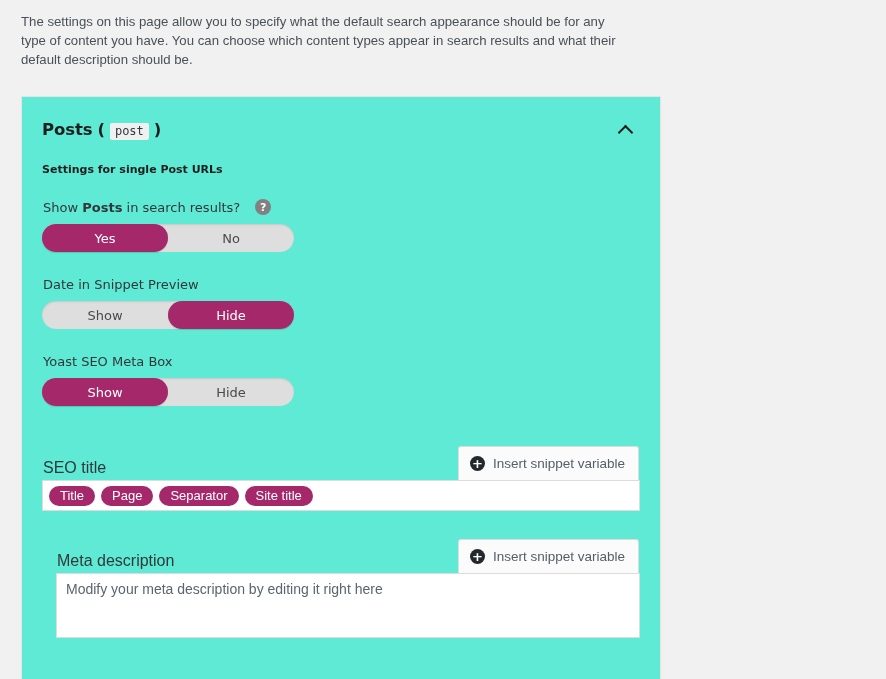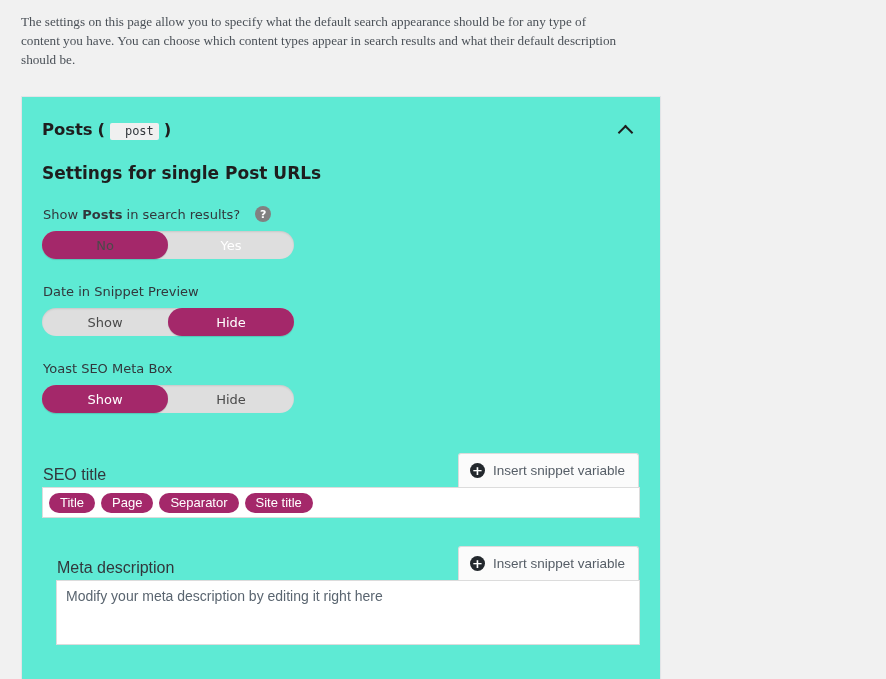--- a/index.html
+++ b/index.html
@@ -17,21 +17,21 @@
     overflow: hidden;
     position: relative;
   }
 
   
   .intro {
     position: absolute;
     left: 21px;
     top: 12px;
     width: 600px;
-    font-family: Liberation Serif, serif;
+    font-family: Liberation Sans, sans-serif;
     font-size: 13.2px;
     line-height: 19px;
     color: #4a5057;
   }
 
   
   .card {
     position: absolute;
     left: 21px;
     top: 96px;
@@ -65,21 +65,21 @@
     display: flex;
     align-items: baseline;
     gap: 5px;
   }
   .code-chip {
     font-family: "DejaVu Sans Mono", monospace;
     font-size: 12px;
     font-weight: normal;
     background: #f0f0f0;
     color: #32373c;
-    padding: 1px 5px 2px 15px;
+    padding: 1px 5px 2px 5px;
     border-radius: 2px;
     letter-spacing: 0;
   }
   .paren {
     font-family: "DejaVu Sans", sans-serif;
     font-weight: bold;
     font-size: 16.5px;
   }
   .collapse-btn {
     width: 26px;
@@ -98,21 +98,21 @@
     width: 11px;
     height: 11px;
     border-left: 2px solid #1e1e1e;
     border-top: 2px solid #1e1e1e;
     transform: rotate(45deg);
     margin-top: 4px;
   }
 
   .subtitle {
     font-family: "DejaVu Sans", sans-serif;
-    font-size: 17px;
+    font-size: 11px;
     font-weight: bold;
     color: #1e1e1e;
     margin: 20px 0 0 0;
   }
 
   
   .field-label {
     font-family: "DejaVu Sans", sans-serif;
     font-size: 13px;
     color: #32373c;
@@ -295,22 +295,22 @@
       <span>
         <span>Show</span>
         <b>Posts</b>
         <span>in search results?</span>
       </span>
       <span class="help-icon">?</span>
     </div>
 
     <div class="toggle">
       <span class="toggle-knob"></span>
+      <span class="toggle-opt active">Yes</span>
       <span class="toggle-opt">No</span>
-      <span class="toggle-opt active">Yes</span>
     </div>
 
     <div class="plain-label">Date in Snippet Preview</div>
     <div class="toggle">
       <span class="toggle-knob right"></span>
       <span class="toggle-opt">Show</span>
       <span class="toggle-opt active">Hide</span>
     </div>
 
     <div class="plain-label">Yoast SEO Meta Box</div>

